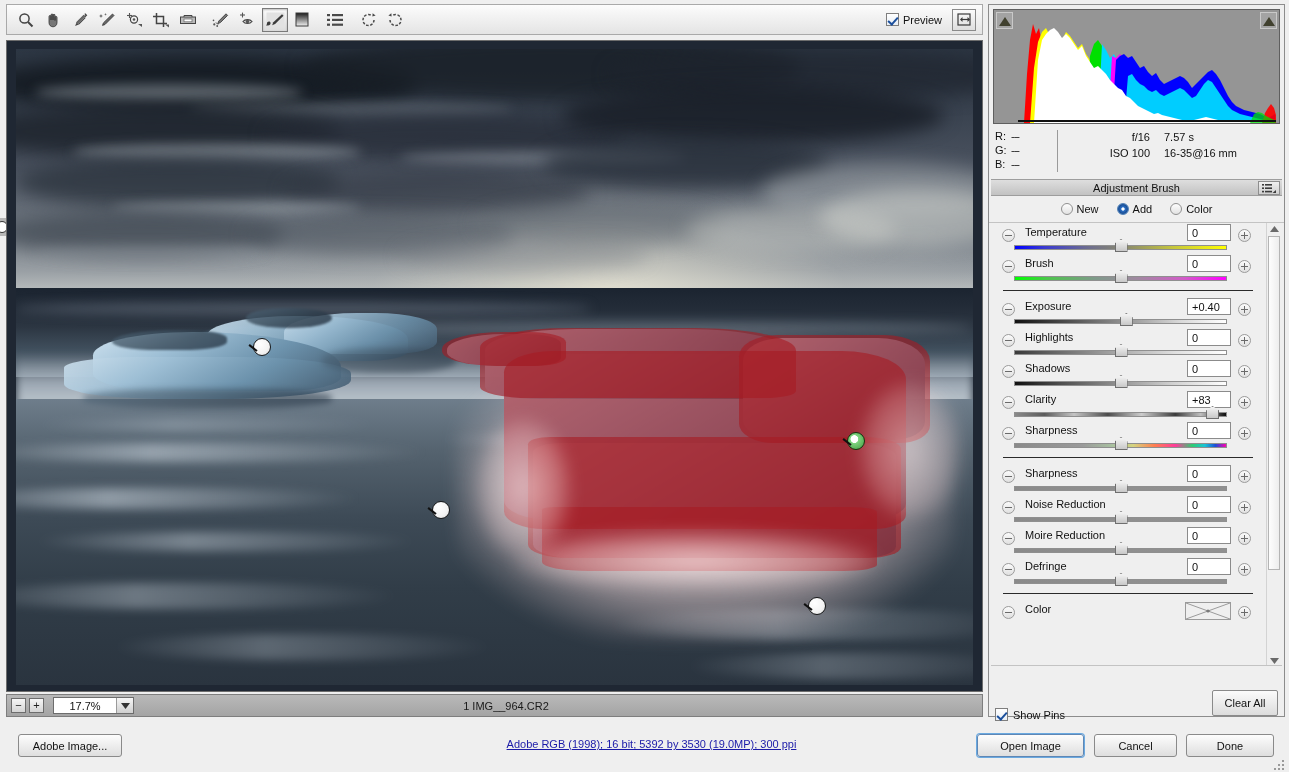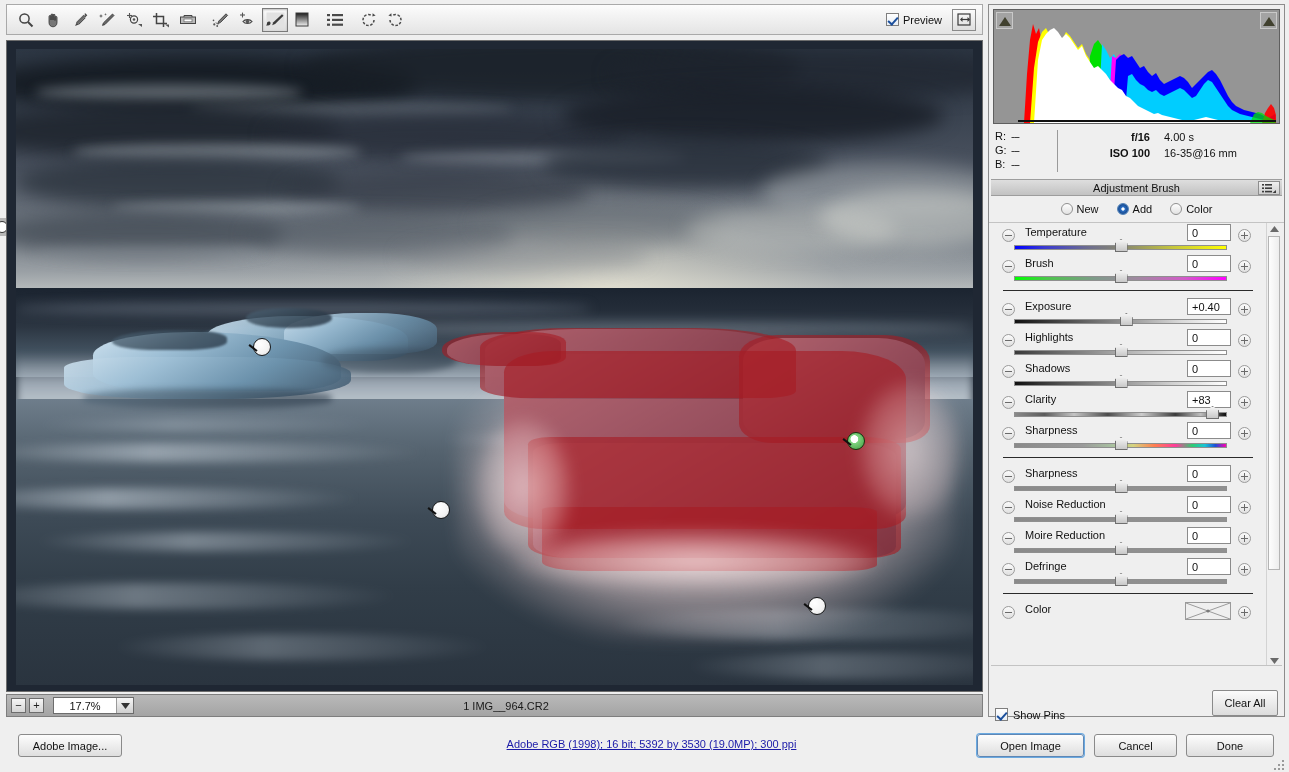--- a/index.html
+++ b/index.html
@@ -260,21 +260,21 @@
     display: flex; height: 14px; align-items: center;
   }
   .info-rgb .k { width: 16px; }
   .info-rgb .v { color: #222; letter-spacing: -1px; }
   .info-div { width: 1px; background: #9a9a9a; margin: 1px 12px 1px 0; }
   .info-exif { flex: 1; }
   .info-exif .row {
     display: flex; height: 16px; align-items: center; gap: 14px;
     padding-left: 26px;
   }
-  .info-exif .row .a { min-width: 54px; text-align: right; font-weight: bold; }
+  .info-exif .row .a { min-width: 54px; text-align: right; }
 
   .panel-title {
     margin: 6px 2px 0 2px;
     height: 17px;
     background: linear-gradient(#dedede, #c2c2c2);
     border-top: 1px solid #9d9d9d;
     border-bottom: 1px solid #9d9d9d;
     display: flex; align-items: center; justify-content: center;
     position: relative;
     font-size: 11px; color: #111;
@@ -708,21 +708,21 @@
           </div>
         <div>
             <span class="k">B:</span>
             <span class="v">---</span>
           </div>
       </div>
       <div class="info-div"></div>
       <div class="info-exif">
         <div class="row">
           <span class="a">f/16</span>
-          <span>4.00 s</span>
+          <span>7.57 s</span>
         </div>
         <div class="row">
           <span class="a">ISO 100</span>
           <span>16-35@16 mm</span>
         </div>
       </div>
     </div>
 
     <div class="panel-title">
       <span>Adjustment Brush</span>

